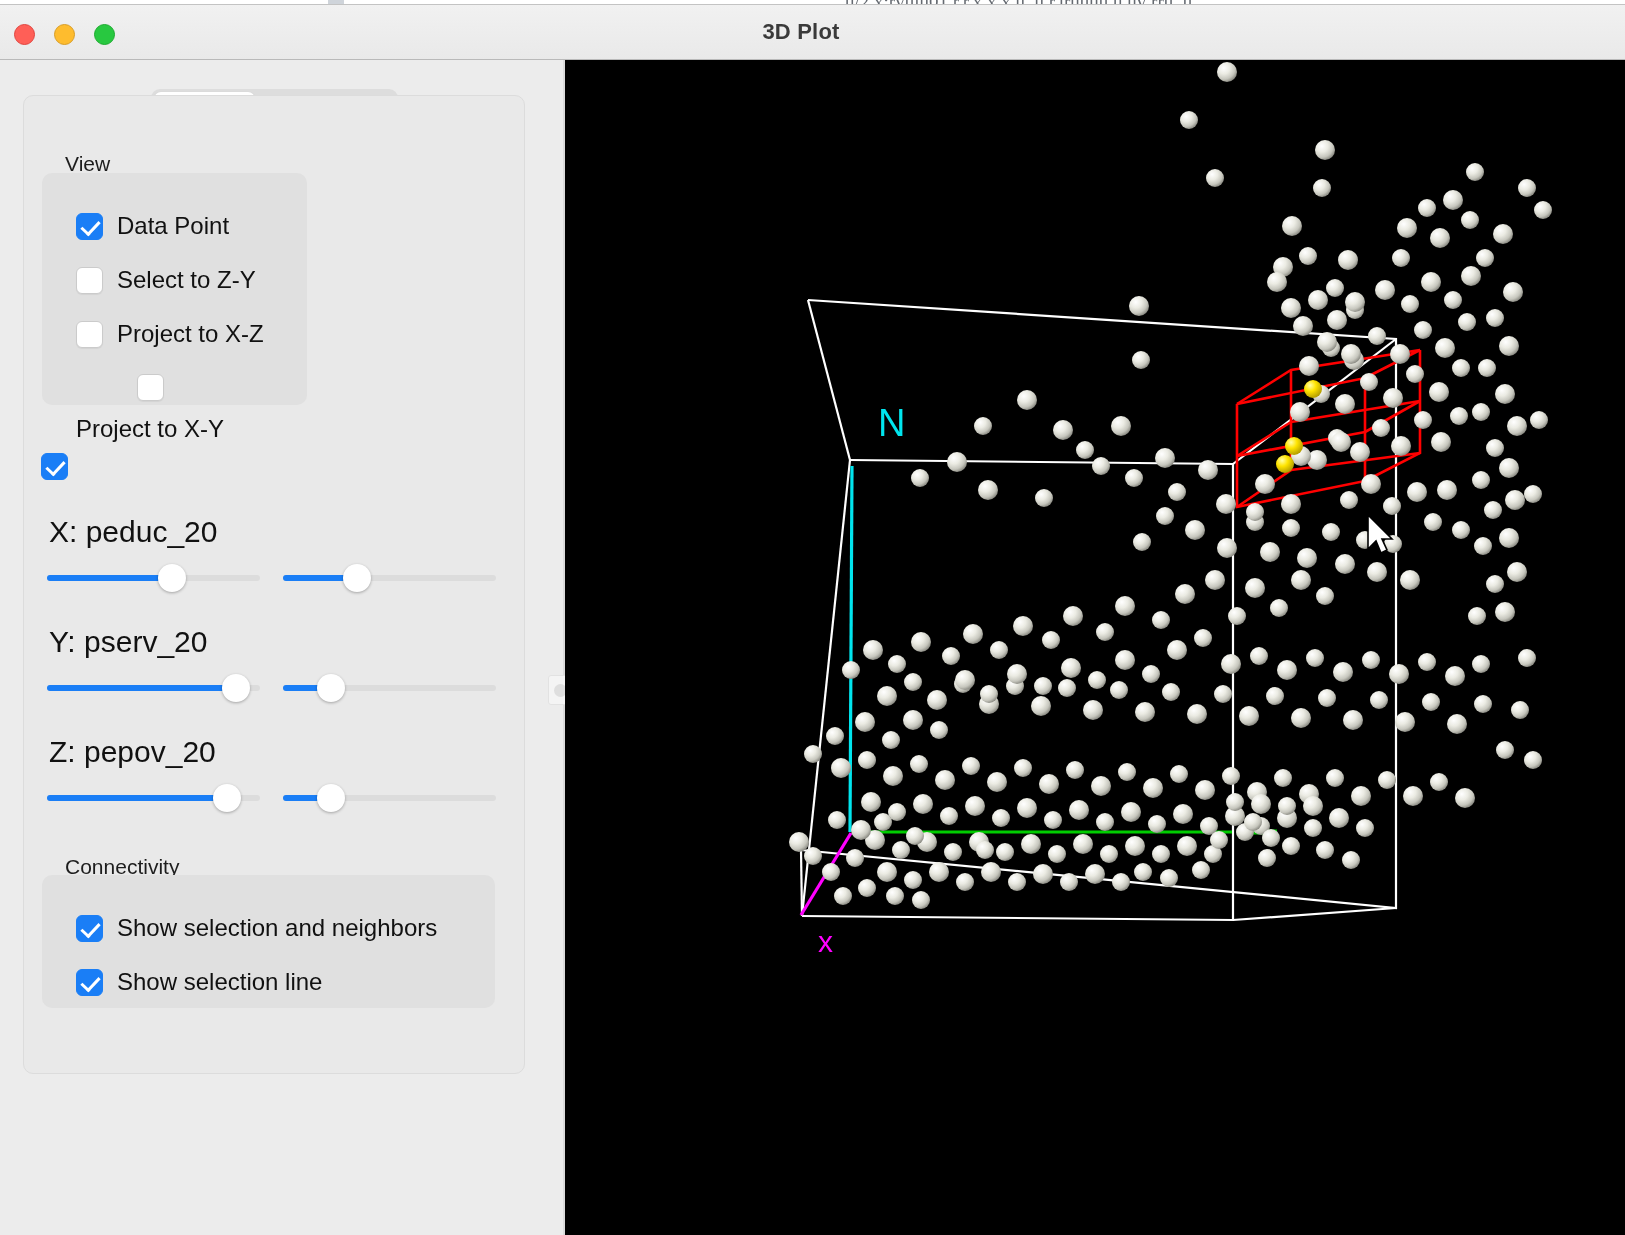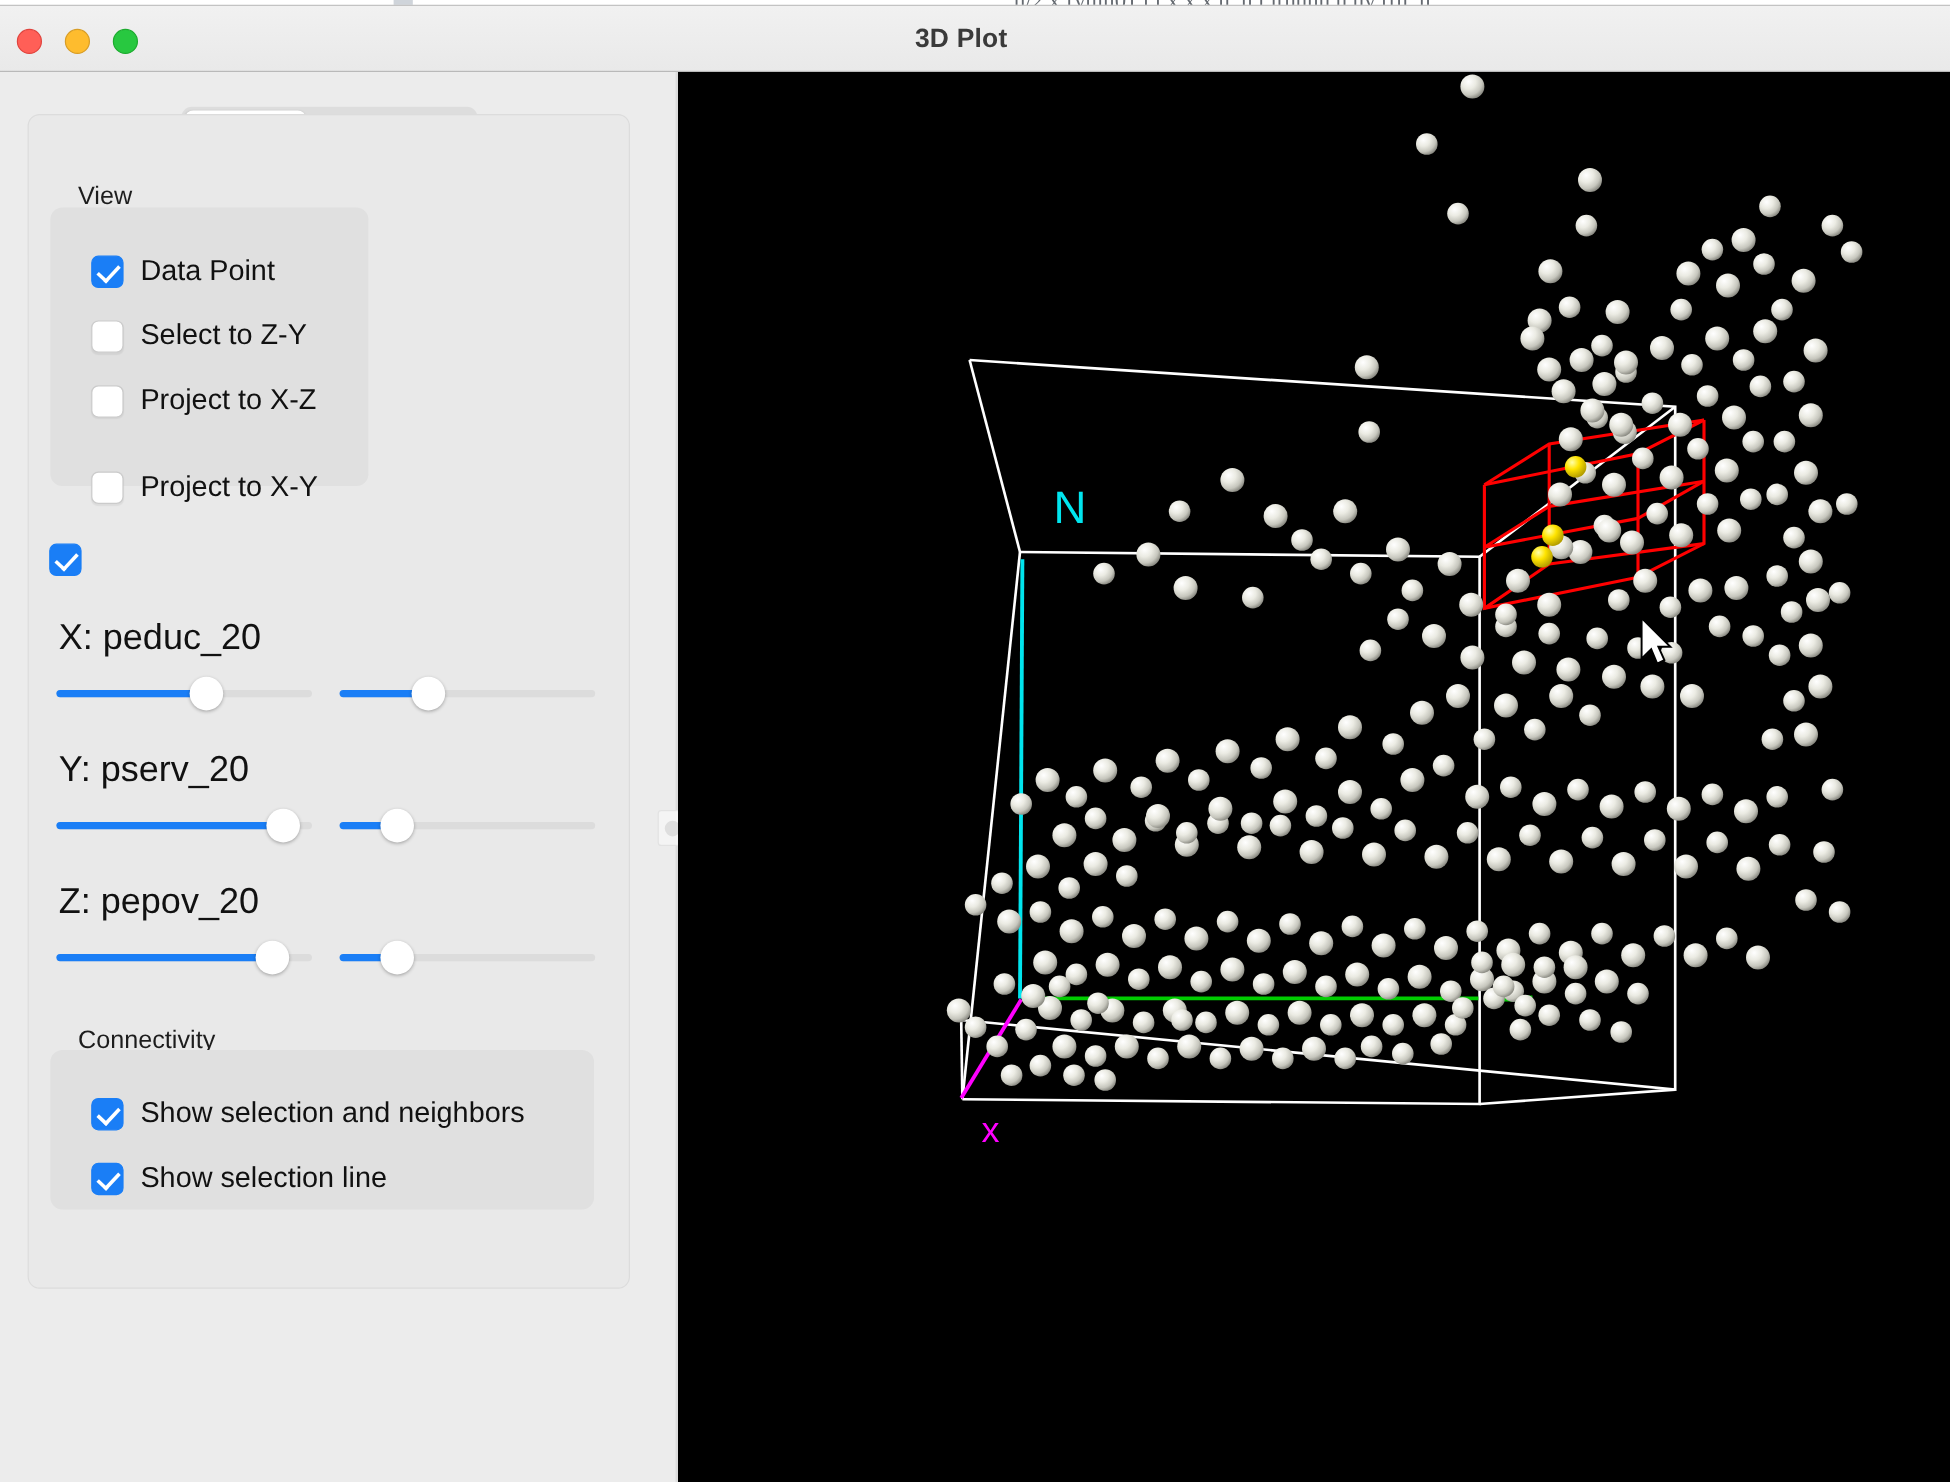--- a/index.html
+++ b/index.html
@@ -177,21 +177,21 @@
           <span class="chk-label">Data Point</span>
         </div>
         <div class="chk-row" style="position:absolute;left:76px;top:206px;">
           <span class="chk off"></span>
           <span class="chk-label">Select to Z-Y</span>
         </div>
         <div class="chk-row" style="position:absolute;left:76px;top:260px;">
           <span class="chk off"></span>
           <span class="chk-label">Project to X-Z</span>
         </div>
-        <div class="chk-row" style="position:absolute;left:76px;top:332px;">
+        <div class="chk-row" style="position:absolute;left:76px;top:314px;flex-direction:column;">
           <span class="chk off"></span>
           <span class="chk-label">Project to X-Y</span>
         </div>
 
         <div class="chk-row" style="position:absolute;left:41px;top:393px;">
           <span class="chk on"></span>
         </div>
 
         <div class="axis-label" style="left:49px;top:455px;">X: peduc_20</div>
         <div class="slider" style="left:47px;top:504px;width:213px;">

